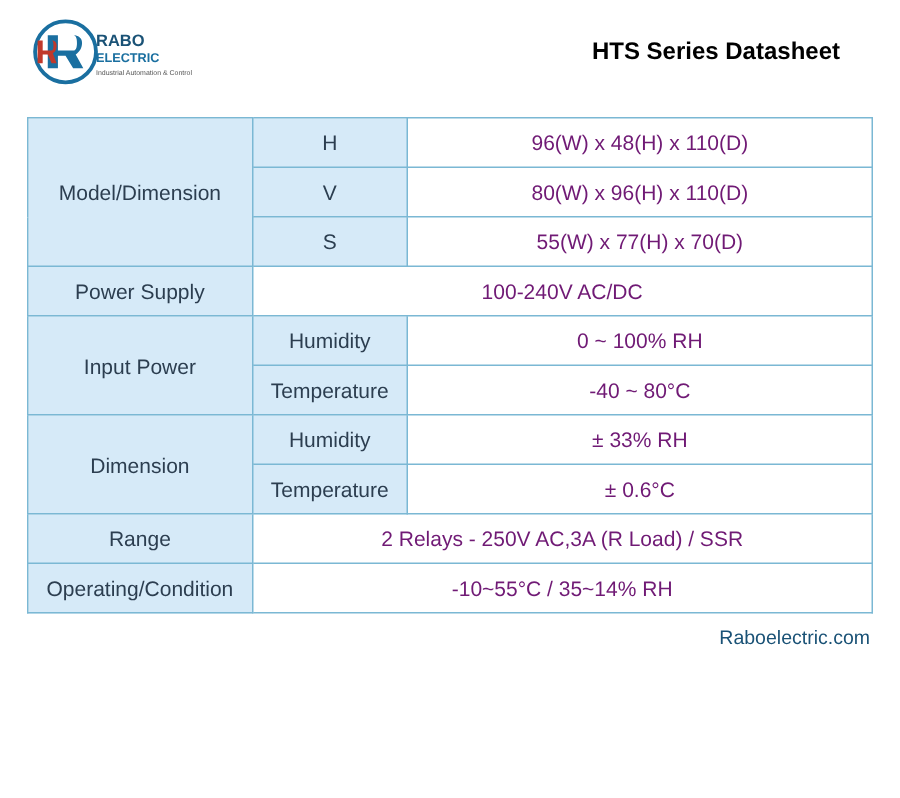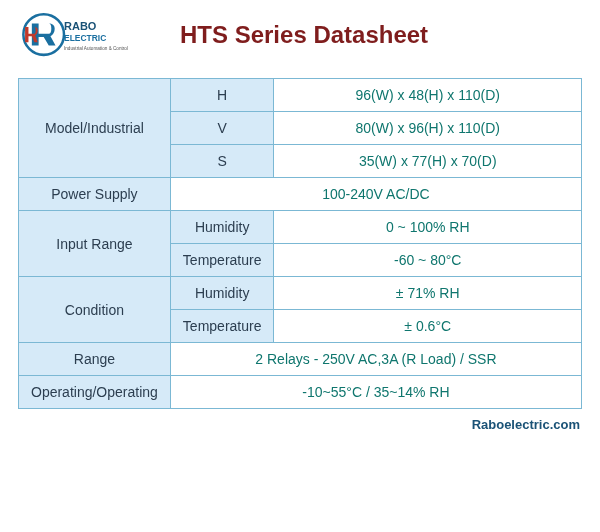--- a/index.html
+++ b/index.html
@@ -23,24 +23,24 @@
       display: flex;
       align-items: center;
       width: 160px;
     }
     .logo-svg {
       width: 110px;
       height: 50px;
     }
     .header-title {
       flex: 1;
-      text-align: left;
-      font-size: 24px;
+      text-align: right;
+      font-size: 16px;
       font-weight: bold;
-      color: #7f1d1d;
+      color: #000000;
       padding-right: 20px;
     }
 
     
     .table-container {
       padding: 8px 18px 4px 18px;
     }
 
     table {
       width: 100%;
@@ -63,29 +63,29 @@
     }
 
     .cell-sublabel {
       background: #d6eaf8;
       color: #2c3e50;
       width: 80px;
     }
 
     .cell-value {
       background: #ffffff;
-      color: #0f766e;
+      color: #701a75;
     }
 
     
     .footer {
       text-align: right;
       padding: 4px 20px;
       font-size: 13px;
-      font-weight: bold;
+      font-weight: normal;
       color: #1a5276;
     }
   </style>
 </head>
 <body>
 
 <div class="header">
   <div class="logo-area">
 
     <svg class="logo-svg" viewBox="0 0 130 55" xmlns="http://www.w3.org/2000/svg">
@@ -104,65 +104,65 @@
     </svg>
   </div>
   <div class="header-title">HTS Series Datasheet</div>
 </div>
 
 <div class="table-container">
   <table>
     <tbody>
 
       <tr>
-        <td class="cell-label" rowspan="3">Model/Industrial</td>
+        <td class="cell-label" rowspan="3">Model/Dimension</td>
         <td class="cell-sublabel">H</td>
         <td class="cell-value">96(W) x 48(H) x 110(D)</td>
       </tr>
       <tr>
         <td class="cell-sublabel">V</td>
         <td class="cell-value">80(W) x 96(H) x 110(D)</td>
       </tr>
       <tr>
         <td class="cell-sublabel">S</td>
-        <td class="cell-value">35(W) x 77(H) x 70(D)</td>
+        <td class="cell-value">55(W) x 77(H) x 70(D)</td>
       </tr>
 
       <tr>
         <td class="cell-label">Power Supply</td>
         <td class="cell-value" colspan="2">100-240V AC/DC</td>
       </tr>
 
       <tr>
-        <td class="cell-label" rowspan="2">Input Range</td>
+        <td class="cell-label" rowspan="2">Input Power</td>
         <td class="cell-sublabel">Humidity</td>
         <td class="cell-value">0 ~ 100% RH</td>
       </tr>
       <tr>
         <td class="cell-sublabel">Temperature</td>
-        <td class="cell-value">-60 ~ 80°C</td>
+        <td class="cell-value">-40 ~ 80°C</td>
       </tr>
 
       <tr>
-        <td class="cell-label" rowspan="2">Condition</td>
+        <td class="cell-label" rowspan="2">Dimension</td>
         <td class="cell-sublabel">Humidity</td>
-        <td class="cell-value">± 71% RH</td>
+        <td class="cell-value">± 33% RH</td>
       </tr>
       <tr>
         <td class="cell-sublabel">Temperature</td>
         <td class="cell-value">± 0.6°C</td>
       </tr>
 
       <tr>
         <td class="cell-label">Range</td>
         <td class="cell-value" colspan="2">2 Relays - 250V AC,3A (R Load) / SSR</td>
       </tr>
 
       <tr>
-        <td class="cell-label">Operating/Operating</td>
+        <td class="cell-label">Operating/Condition</td>
         <td class="cell-value" colspan="2">-10~55°C / 35~14% RH</td>
       </tr>
     </tbody>
   </table>
 </div>
 
 <div class="footer">
   <span>Raboelectric.com</span>
 </div>
 

